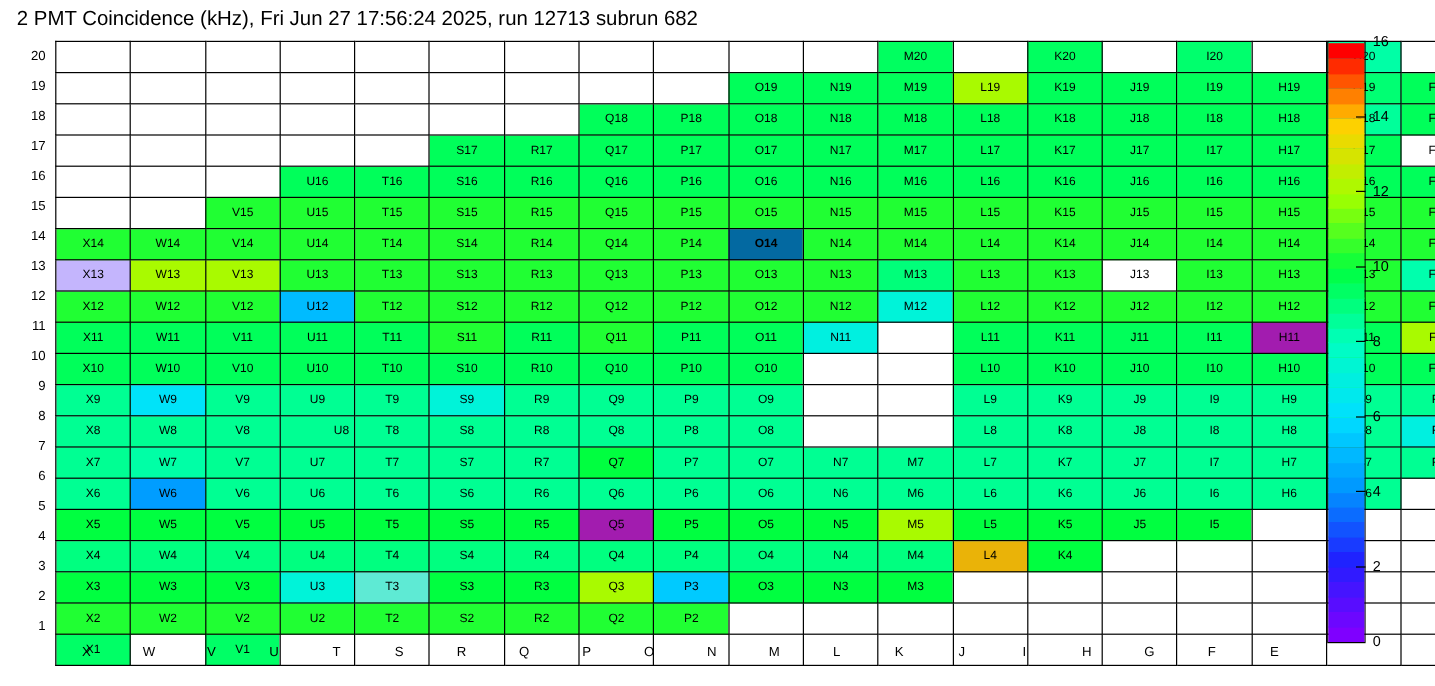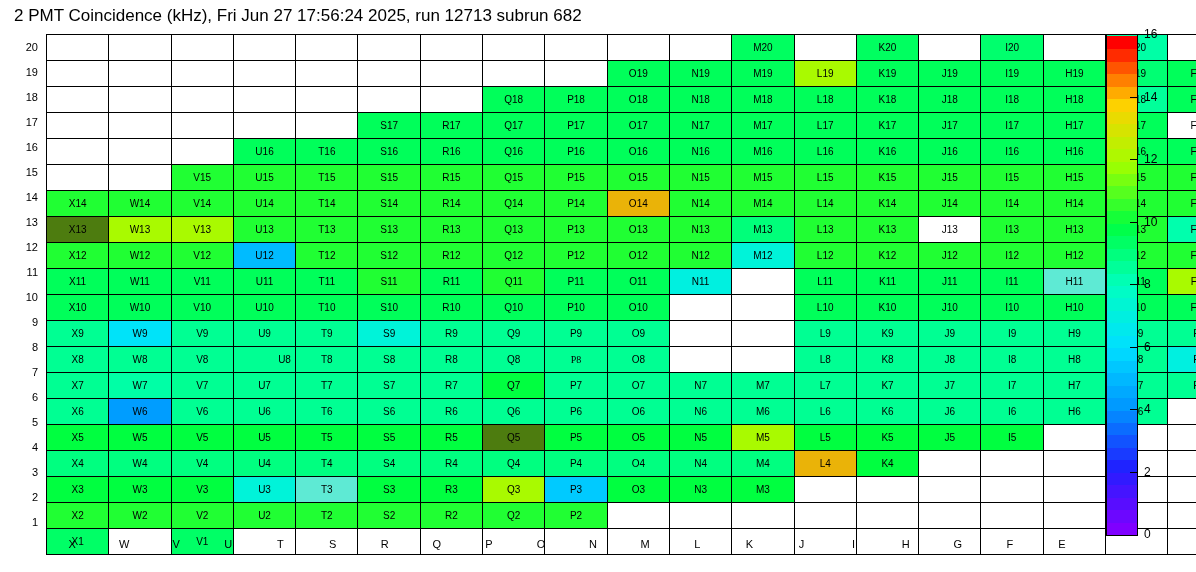--- a/index.html
+++ b/index.html
@@ -182,33 +182,33 @@
           <tr>
             <td style="background: rgb(32, 255, 51);">X14</td>
             <td style="background: rgb(32, 255, 51);">W14</td>
             <td style="background: rgb(32, 255, 51);">V14</td>
             <td style="background: rgb(32, 255, 51);">U14</td>
             <td style="background: rgb(32, 255, 51);">T14</td>
             <td style="background: rgb(32, 255, 51);">S14</td>
             <td style="background: rgb(32, 255, 51);">R14</td>
             <td style="background: rgb(32, 255, 51);">Q14</td>
             <td style="background: rgb(32, 255, 51);">P14</td>
-            <td style="background: #eab308;">O14</td>
+            <td style="background: #0369a1; font-weight: bold;">O14</td>
             <td style="background: rgb(32, 255, 51);">N14</td>
             <td style="background: rgb(32, 255, 51);">M14</td>
             <td style="background: rgb(32, 255, 51);">L14</td>
             <td style="background: rgb(32, 255, 51);">K14</td>
             <td style="background: rgb(32, 255, 51);">J14</td>
             <td style="background: rgb(32, 255, 51);">I14</td>
             <td style="background: rgb(32, 255, 51);">H14</td>
             <td style="background: rgb(32, 255, 51);">G14</td>
             <td style="background: rgb(32, 255, 51);">F14</td>
           </tr>
           <tr>
-            <td style="background: #4d7c0f;">X13</td>
+            <td style="background: #c4b5fd;">X13</td>
             <td style="background: rgb(169, 250, 0);">W13</td>
             <td style="background: rgb(169, 250, 0);">V13</td>
             <td style="background: rgb(32, 255, 51);">U13</td>
             <td style="background: rgb(32, 255, 51);">T13</td>
             <td style="background: rgb(32, 255, 51);">S13</td>
             <td style="background: rgb(32, 255, 51);">R13</td>
             <td style="background: rgb(32, 255, 51);">Q13</td>
             <td style="background: rgb(32, 255, 51);">P13</td>
             <td style="background: rgb(32, 255, 51);">O13</td>
             <td style="background: rgb(32, 255, 51);">N13</td>
@@ -252,21 +252,21 @@
             <td style="background: rgb(0, 255, 90);">R11</td>
             <td style="background: rgb(32, 255, 51);">Q11</td>
             <td style="background: rgb(0, 255, 90);">P11</td>
             <td style="background: rgb(0, 255, 90);">O11</td>
             <td style="background: rgb(0, 240, 224);">N11</td>
             <td class="empty"></td>
             <td style="background: rgb(0, 255, 90);">L11</td>
             <td style="background: rgb(0, 255, 90);">K11</td>
             <td style="background: rgb(0, 255, 90);">J11</td>
             <td style="background: rgb(0, 255, 90);">I11</td>
-            <td style="background: #5eead4; margin-top: 40px;">H11</td>
+            <td style="background: #a21caf; margin-top: 40px;">H11</td>
             <td style="background: rgb(0, 255, 90);">G11</td>
             <td style="background: rgb(169, 250, 0);">F11</td>
           </tr>
           <tr>
             <td style="background: rgb(0, 255, 90);">X10</td>
             <td style="background: rgb(0, 255, 90);">W10</td>
             <td style="background: rgb(0, 255, 90);">V10</td>
             <td style="background: rgb(0, 255, 90);">U10</td>
             <td style="background: rgb(0, 255, 90);">T10</td>
             <td style="background: rgb(0, 255, 90);">S10</td>
@@ -307,21 +307,21 @@
           </tr>
           <tr>
             <td style="background: rgb(0, 255, 147); text-align: center;">X8</td>
             <td style="background: rgb(0, 255, 147);">W8</td>
             <td style="background: rgb(0, 255, 147);">V8</td>
             <td style="background: rgb(0, 255, 147); padding-left: 40px;">U8</td>
             <td style="background: rgb(0, 255, 147);">T8</td>
             <td style="background: rgb(0, 255, 147);">S8</td>
             <td style="background: rgb(0, 255, 147);">R8</td>
             <td style="background: rgb(0, 255, 147);">Q8</td>
-            <td style="background: rgb(0, 255, 147); font-family: Liberation Serif, serif;">P8</td>
+            <td style="background: rgb(0, 255, 147);">P8</td>
             <td style="background: rgb(0, 255, 147);">O8</td>
             <td class="empty"></td>
             <td class="empty"></td>
             <td style="background: rgb(0, 255, 147);">L8</td>
             <td style="background: rgb(0, 255, 147);">K8</td>
             <td style="background: rgb(0, 255, 147);">J8</td>
             <td style="background: rgb(0, 255, 147);">I8</td>
             <td style="background: rgb(0, 255, 147);">H8</td>
             <td style="background: rgb(0, 255, 147);">G8</td>
             <td style="background: rgb(0, 240, 224);">F8</td>
@@ -369,21 +369,21 @@
             <td class="empty"></td>
           </tr>
           <tr>
             <td style="background: rgb(0, 255, 64);">X5</td>
             <td style="background: rgb(0, 255, 64);">W5</td>
             <td style="background: rgb(0, 255, 64);">V5</td>
             <td style="background: rgb(0, 255, 64);">U5</td>
             <td style="background: rgb(0, 255, 64);">T5</td>
             <td style="background: rgb(0, 255, 64);">S5</td>
             <td style="background: rgb(0, 255, 64);">R5</td>
-            <td style="background: #4d7c0f;">Q5</td>
+            <td style="background: #a21caf;">Q5</td>
             <td style="background: rgb(0, 255, 64);">P5</td>
             <td style="background: rgb(0, 255, 64);">O5</td>
             <td style="background: rgb(0, 255, 64);">N5</td>
             <td style="background: rgb(169, 250, 0);">M5</td>
             <td style="background: rgb(0, 255, 64);">L5</td>
             <td style="background: rgb(0, 255, 64);">K5</td>
             <td style="background: rgb(0, 255, 64);">J5</td>
             <td style="background: rgb(0, 255, 64);">I5</td>
             <td class="empty"></td>
             <td class="empty"></td>

